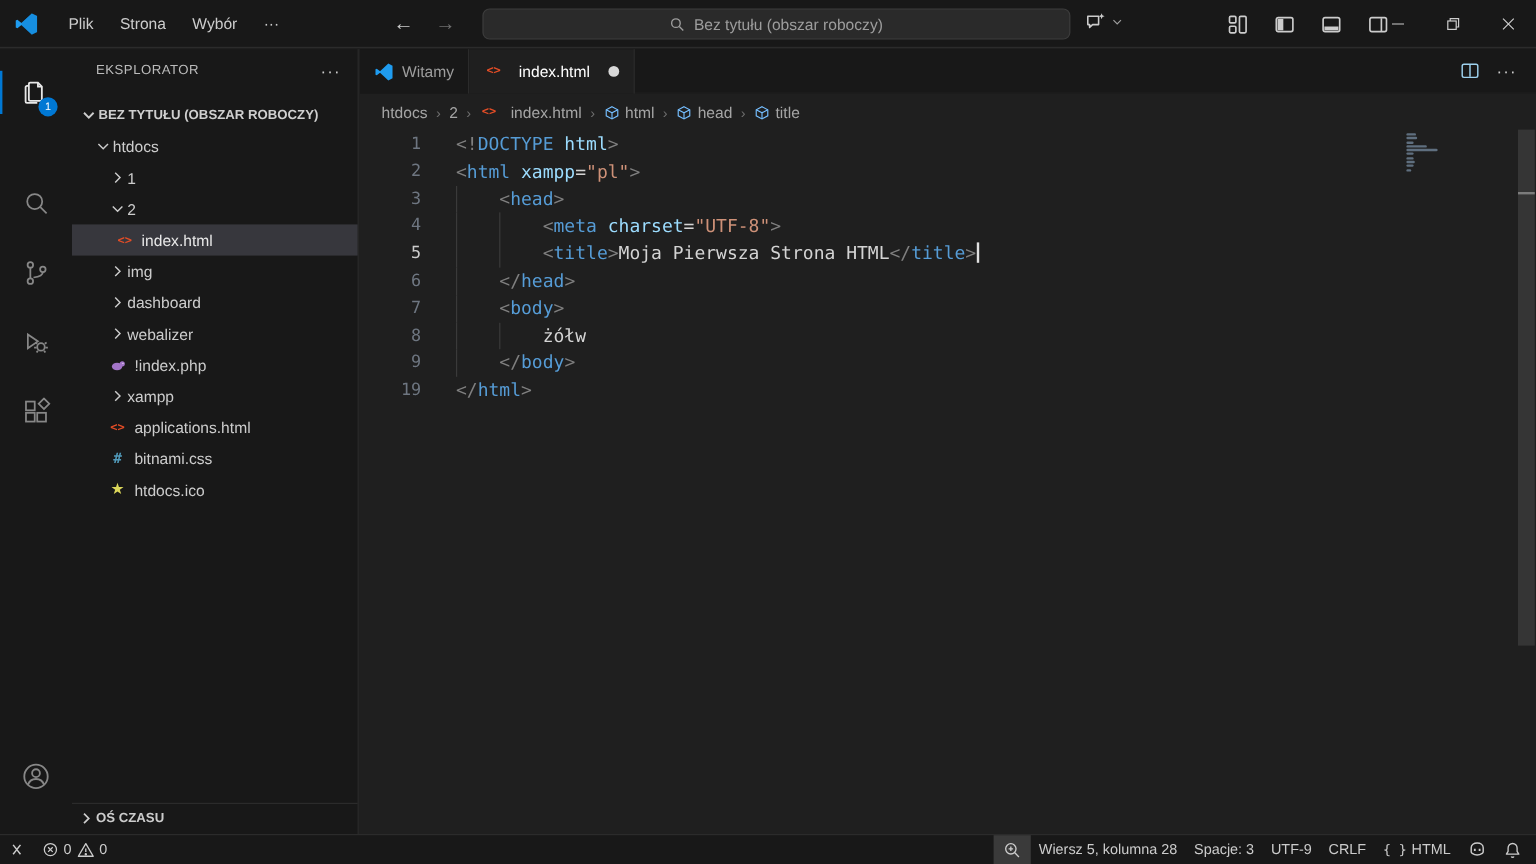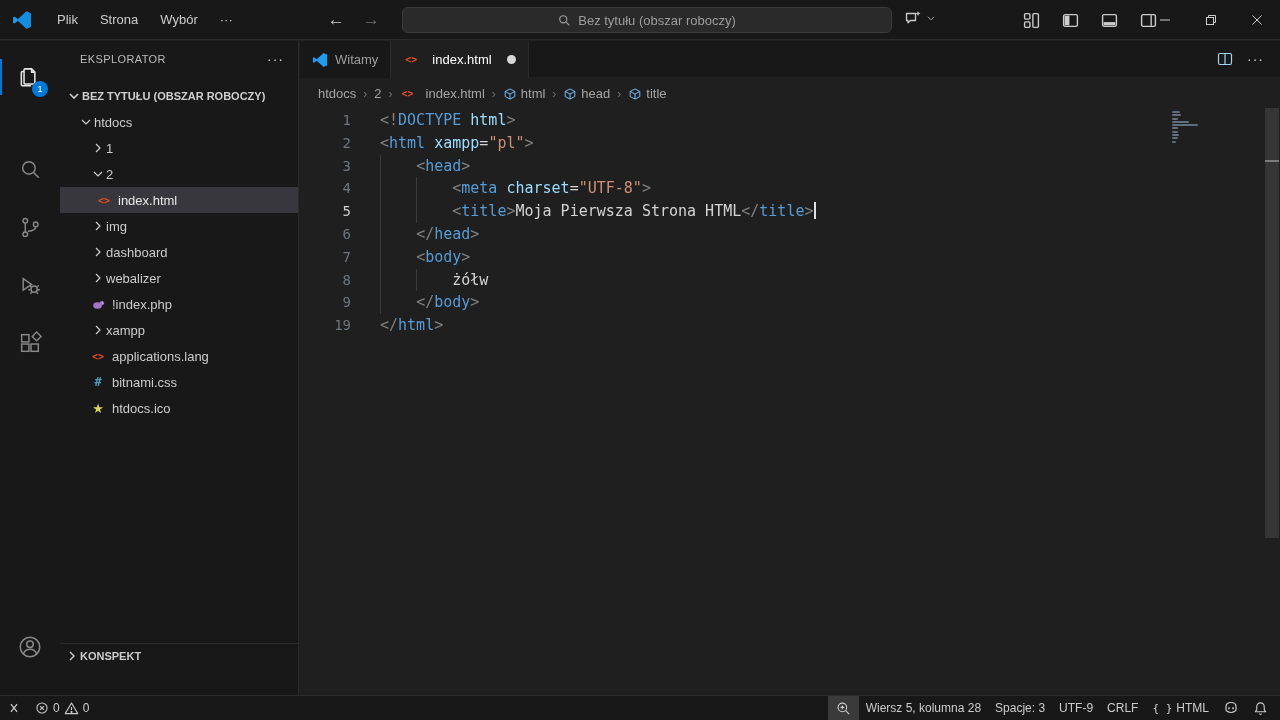--- a/index.html
+++ b/index.html
@@ -308,38 +308,38 @@
       <div class="tree-row" style="padding-left: 30px;">
         <span class="chev">
           <svg width="16" height="16" viewBox="0 0 16 16" style="">
      <path d="M6 4l4 4-4 4" fill="none" stroke="#cccccc" stroke-width="1.2"></path>
           </svg>
         </span>
         <span>xampp</span>
       </div>
       <div class="tree-row" style="padding-left: 30px;">
         <span class="fi html">&lt;&gt;</span>
-        <span>applications.lang</span>
+        <span>applications.html</span>
       </div>
       <div class="tree-row" style="padding-left: 30px;">
         <span class="fi css">#</span>
         <span>bitnami.css</span>
       </div>
       <div class="tree-row" style="padding-left: 30px;">
         <span class="fi ico">★</span>
         <span>htdocs.ico</span>
       </div>
     </div>
-  <div class="sb-bottom sb-konspekt">
+  <div class="sb-bottom sb-osczasu">
     <span class="chev">
         <svg width="16" height="16" viewBox="0 0 16 16">
           <path d="M6 4l4 4-4 4" fill="none" stroke="#cccccc" stroke-width="1.4"></path>
         </svg>
       </span>
-    <span>KONSPEKT</span>
+    <span>OŚ CZASU</span>
   </div>
 </div>
 
 <div class="editor">
   <div class="tabbar">
     <div class="tab preview">
       <svg width="16" height="16" viewBox="0 0 16 16">
         <path d="M11.6 1 4.7 7.3 2 5.2l-1.1.5v4.6l1.1.5 2.7-2.1 6.9 6.3 3.5-1.7V2.7L11.6 1z" fill="#1f9cf0"></path>
       </svg>
       <span class="tab-label">Witamy</span>

